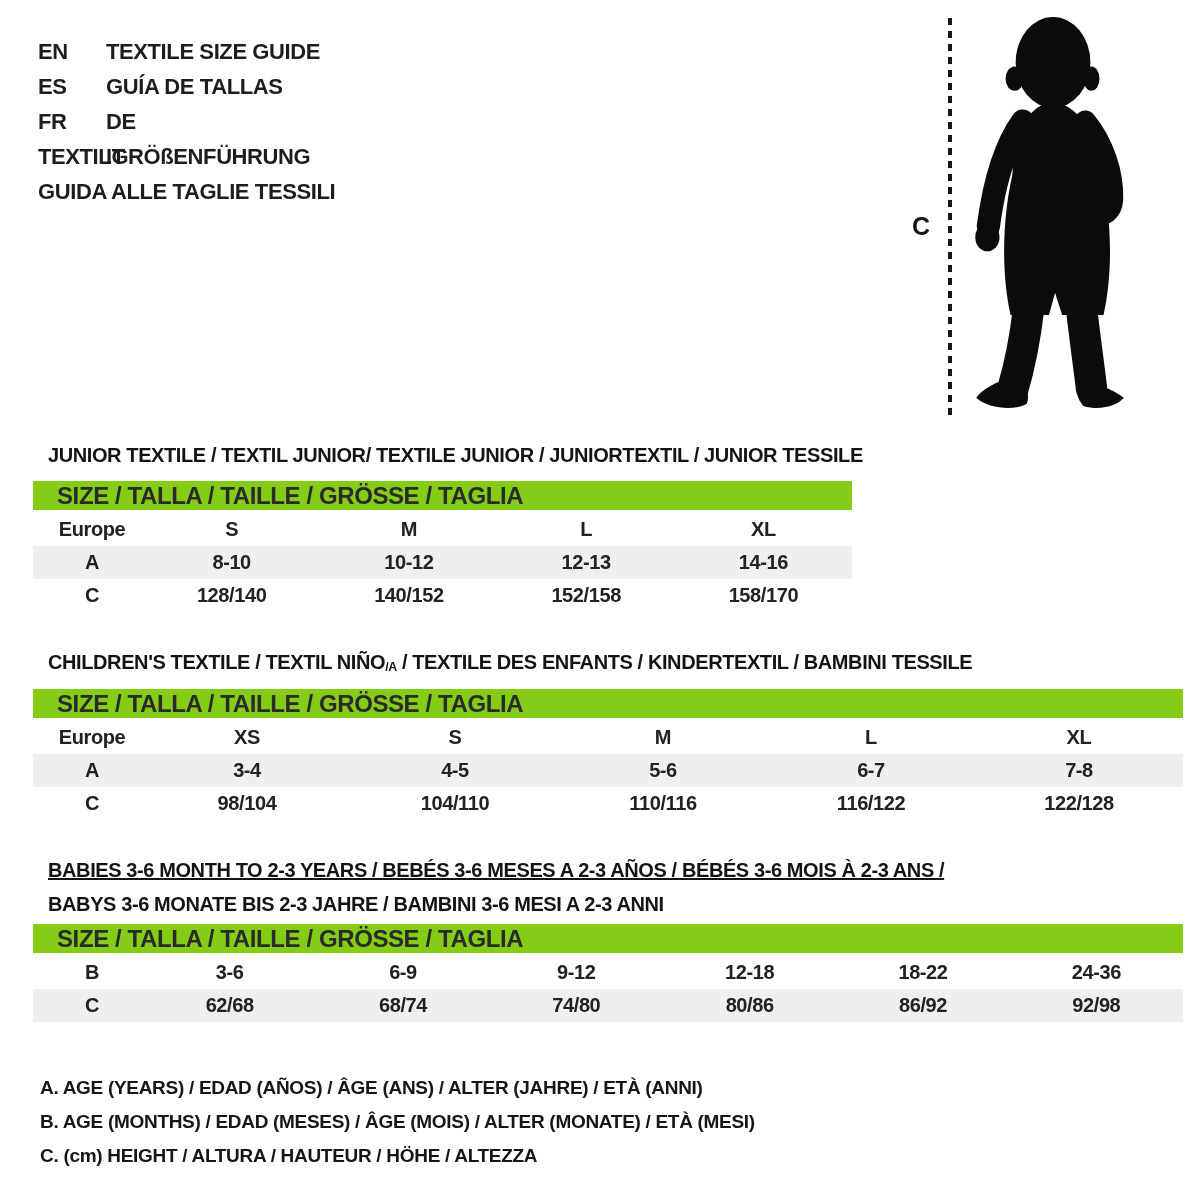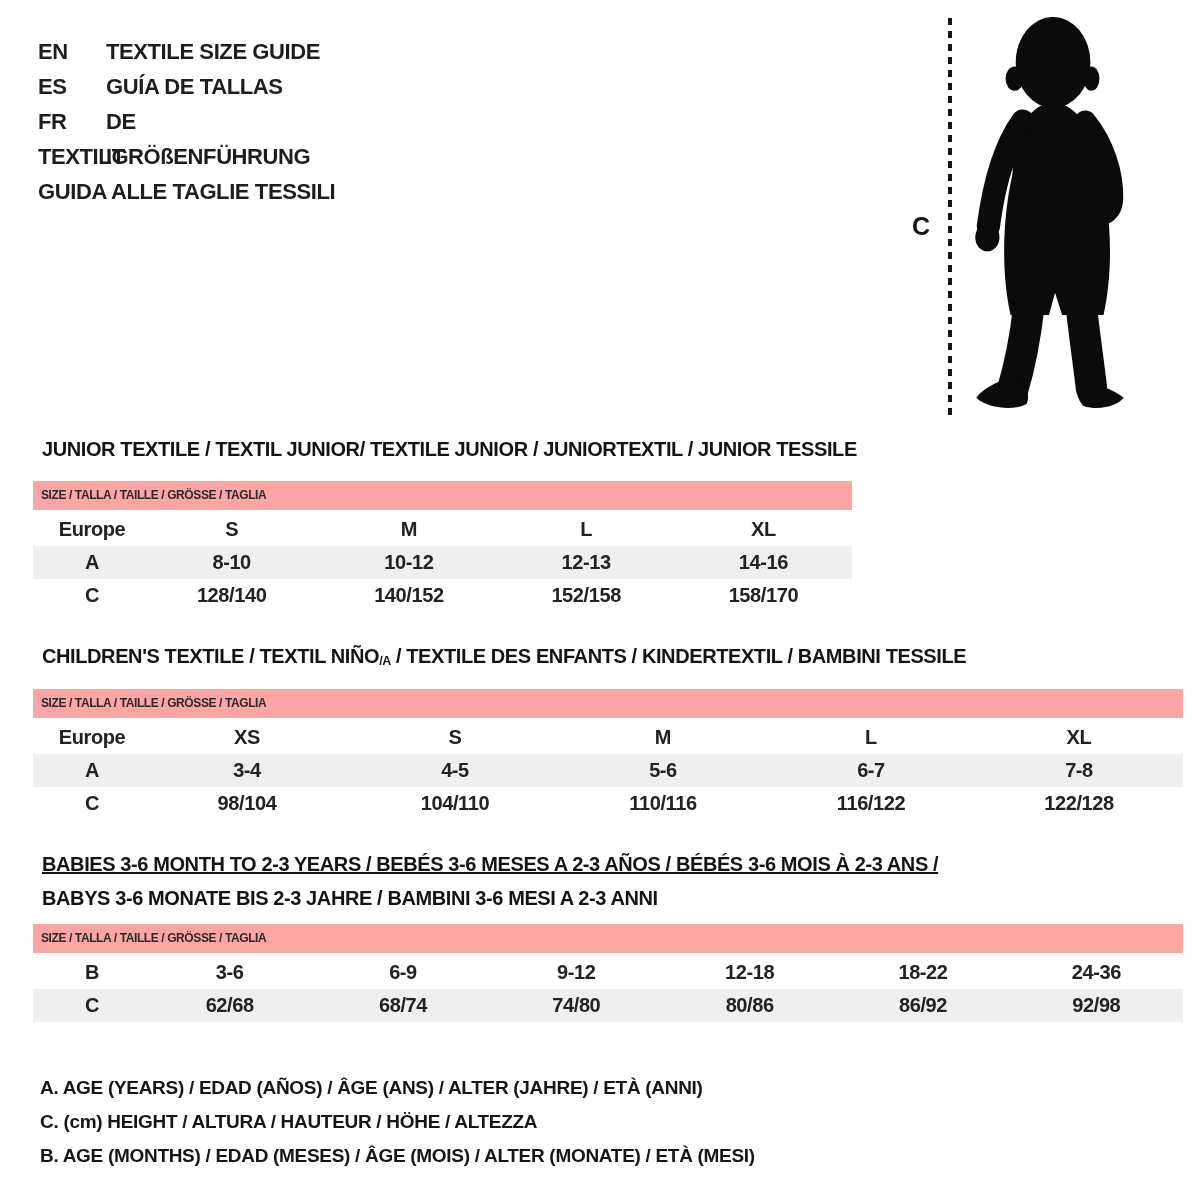--- a/index.html
+++ b/index.html
@@ -21,36 +21,36 @@
     position:absolute;left:948px;top:18px;width:4px;height:398px;
     background:repeating-linear-gradient(180deg,#161616 0 7px,transparent 7px 13px);
   }
   .measure-label{
     position:absolute;left:912px;top:212px;
     font-size:25px;font-weight:700;color:#161616;
   }
   .baby-svg{position:absolute;left:962px;top:14px;width:176px;height:404px;}
   
   .heading{
-    position:absolute;left:40px;margin:2px;
+    position:absolute;left:40px;margin:8px;
     font-size:20px;font-weight:700;letter-spacing:-0.4px;color:#141414;white-space:nowrap;
   }
   .h-junior{top:436px;}
   .h-children{top:643px;}
   .h-babies1{top:851px;text-decoration:underline;}
   .h-babies2{top:885px;}
   .sub-suffix{font-size:0.62em;vertical-align:-0.18em;}
   
   .size-table{position:absolute;left:33px;}
   .t1{top:481px;width:819px;}
   .t2{top:689px;width:1150px;}
   .t3{top:924px;width:1150px;}
   .thead{
-    height:29px;line-height:29px;background:#fca5a5;margin-bottom:3px;
-    padding-left:8px;font-size:12px;font-weight:700;letter-spacing:-0.4px;color:#2a2a2a;
+    height:29px;line-height:29px;background:#84cc16;margin-bottom:3px;
+    padding-left:24px;font-size:24px;font-weight:700;letter-spacing:-0.4px;color:#2a2a2a;
     white-space:nowrap;
   }
   .trow{display:grid;height:33px;align-items:center;}
   .t1 .trow{grid-template-columns:110px repeat(4,1fr);}
   .t2 .trow{grid-template-columns:110px repeat(5,1fr);}
   .t3 .trow{grid-template-columns:110px repeat(6,1fr);}
   .stripe{background:#efefef;}
   .tlabel{
     padding-left:8px;font-size:20px;font-weight:700;letter-spacing:-0.4px;color:#222;text-align:center;
   }
@@ -174,17 +174,17 @@
       <div class="tcell">68/74</div>
       <div class="tcell">74/80</div>
       <div class="tcell">80/86</div>
       <div class="tcell">86/92</div>
       <div class="tcell">92/98</div>
     </div>
   </div>
 
   <div class="footnotes">
     <div class="footnote">A. AGE (YEARS) / EDAD (AÑOS) / ÂGE (ANS) / ALTER (JAHRE) / ETÀ (ANNI)</div>
+    <div class="footnote">B. AGE (MONTHS) / EDAD (MESES) / ÂGE (MOIS) / ALTER (MONATE) / ETÀ (MESI)</div>
     <div class="footnote">C. (cm) HEIGHT / ALTURA / HAUTEUR / HÖHE / ALTEZZA</div>
-    <div class="footnote">B. AGE (MONTHS) / EDAD (MESES) / ÂGE (MOIS) / ALTER (MONATE) / ETÀ (MESI)</div>
   </div>
 
 </div>
 
 </body></html>

